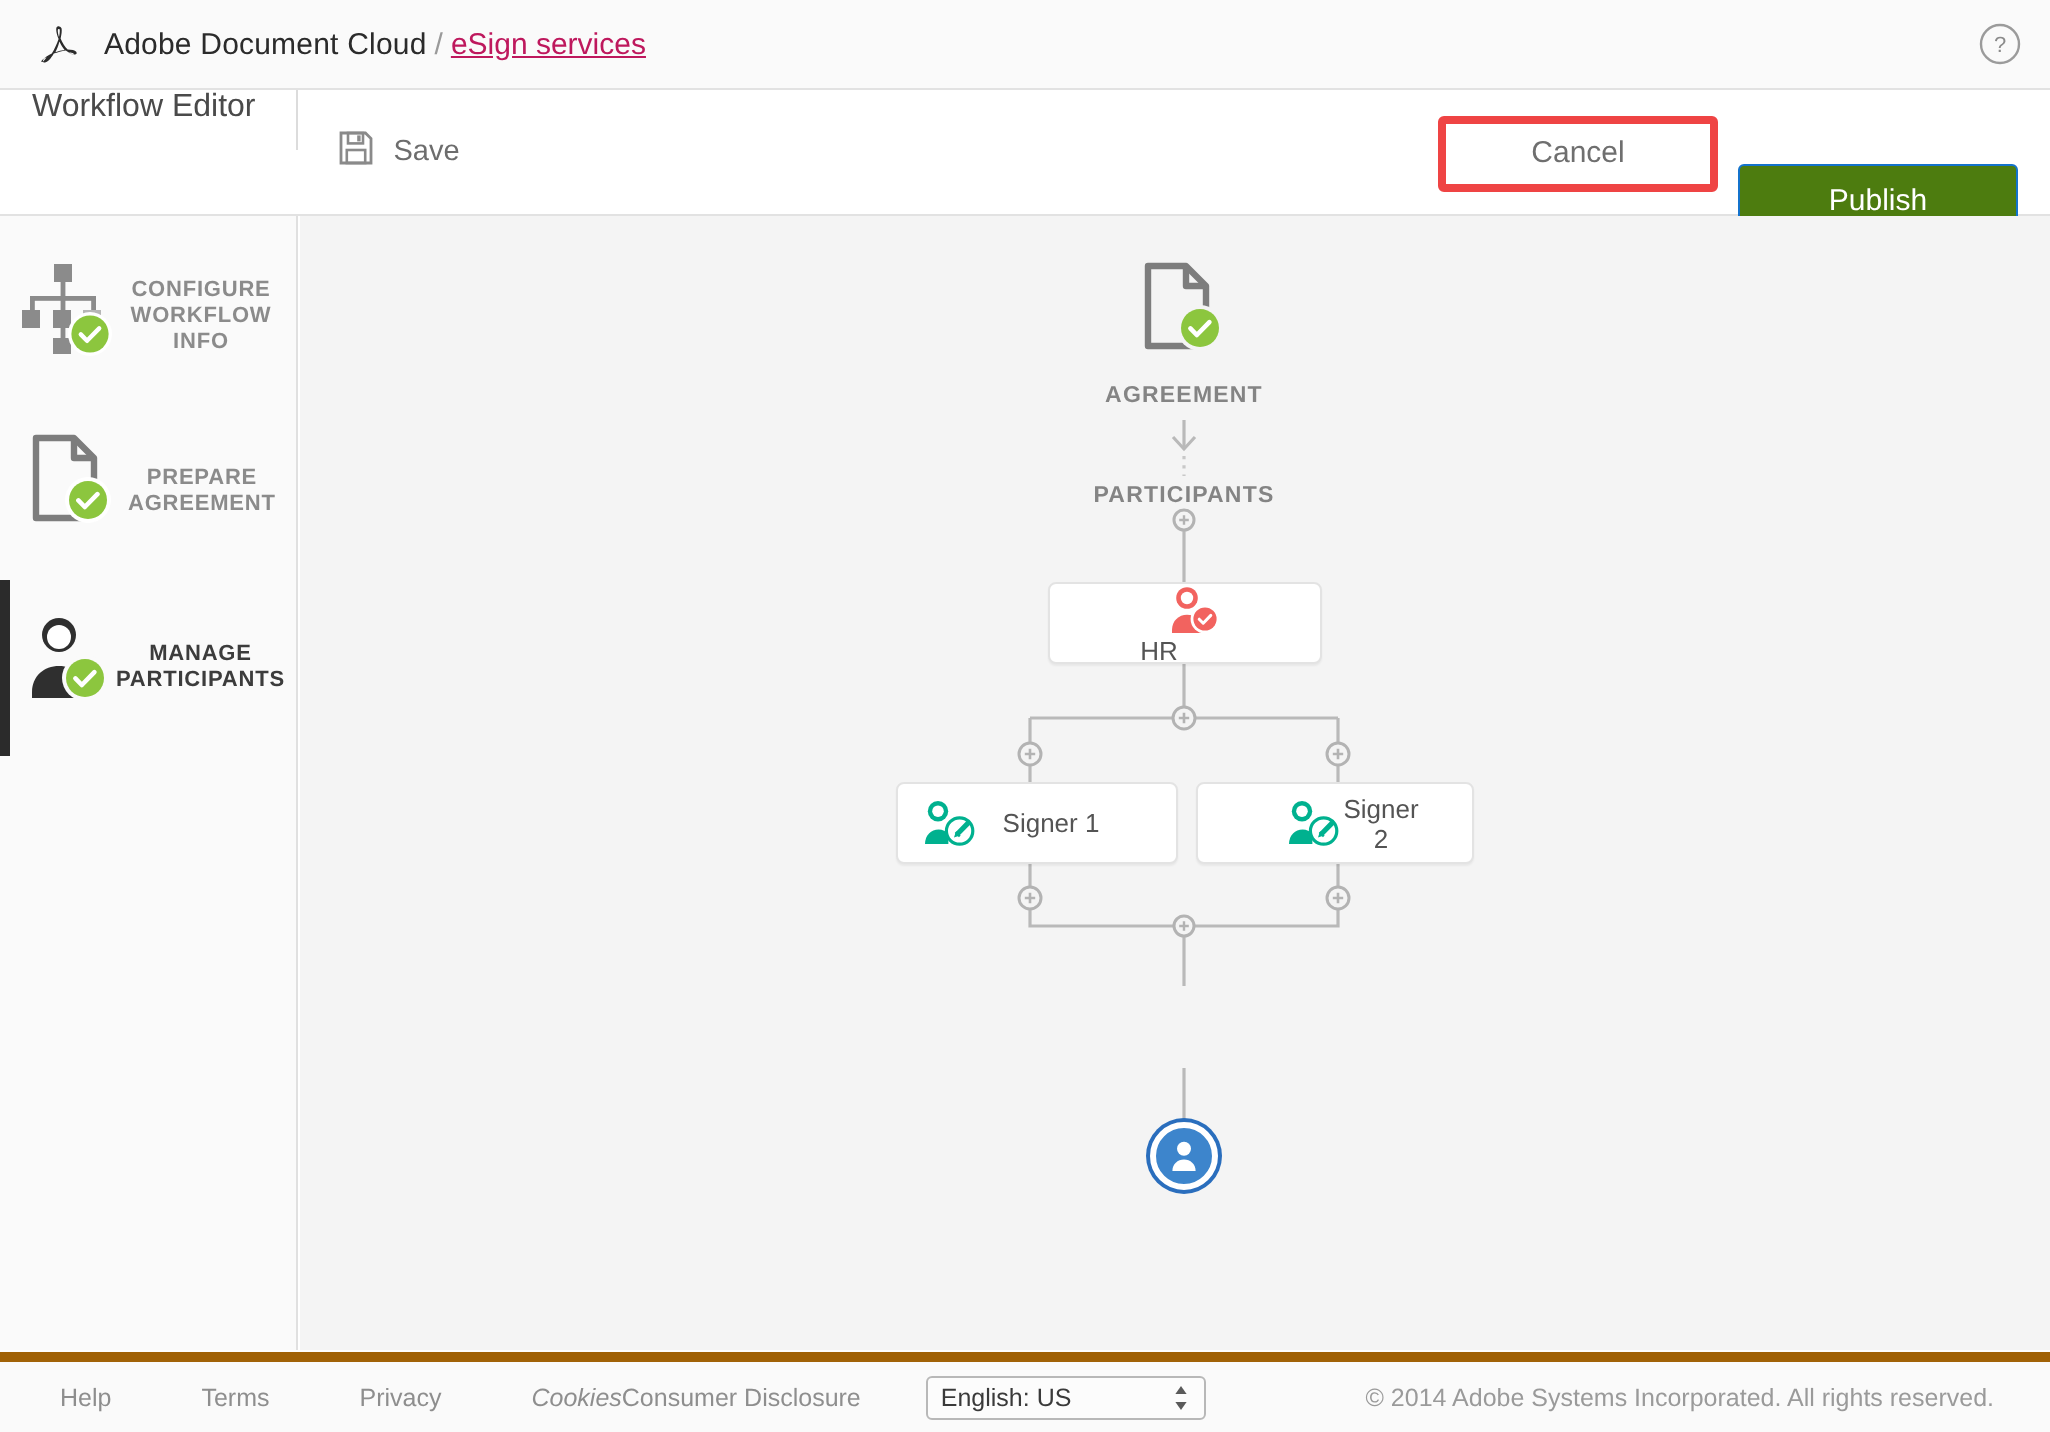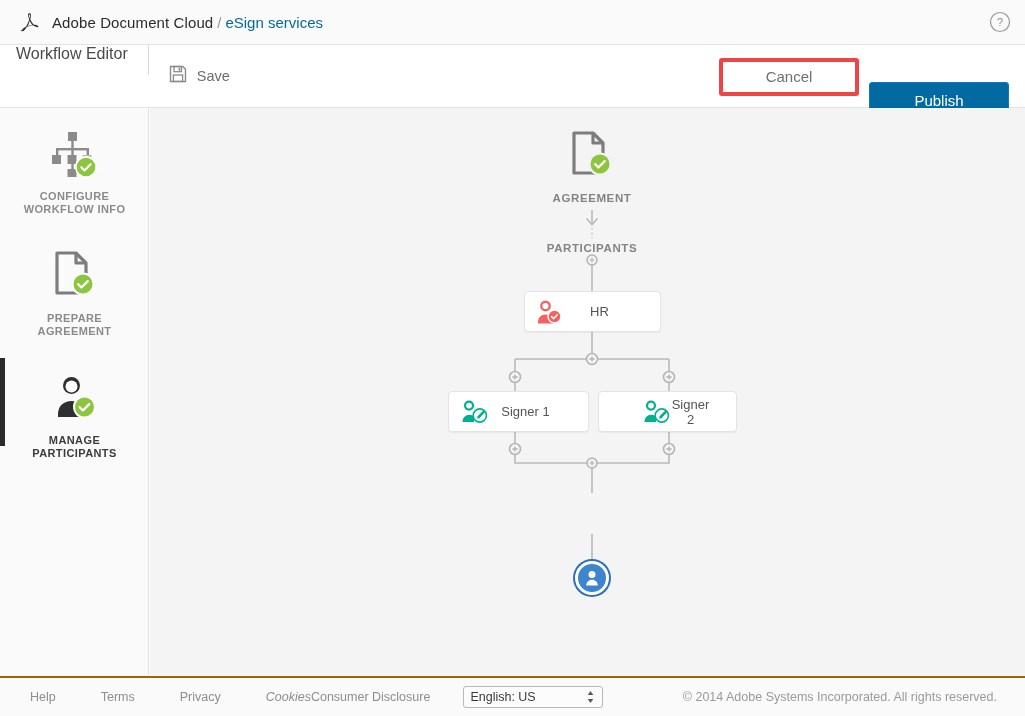--- a/index.html
+++ b/index.html
@@ -14,54 +14,54 @@
   
   .brandbar {
     position: absolute; left: 0; top: 0; width: 1025px; height: 45px;
     background: #fafafa;
     border-bottom: 1px solid #e2e2e2;
     display: flex; align-items: center;
   }
   .brand-logo { margin-left: 16px; width: 26px; height: 26px; display: flex; align-items: center; justify-content: center; }
   .brand-title { margin-left: 10px; font-size: 15px; color: #2b2b2b; font-weight: 400; letter-spacing: .1px; }
   .brand-sep { color: #9a9a9a; margin: 0 4px; font-size: 15px; }
-  .brand-sub { color: #0369a1; font-size: 15px; }
+  .brand-sub { color: #be185d; font-size: 15px; text-decoration: underline; }
   .help-icon { position: absolute; right: 14px; top: 11px; width: 22px; height: 22px; cursor: pointer; }
 
   
   .toolbar {
     position: absolute; left: 0; top: 45px; width: 1025px; height: 63px;
     background: #ffffff; border-bottom: 1px solid #e2e2e2;
     display: flex; 
   }
   .wf-title { margin-left: 16px; font-size: 16px; color: #4a4a4a; }
   .tb-divider { width: 1px; height: 30px; background: #dcdcdc; margin-left: 20px; }
   .save-btn { display: flex; align-items: center; margin-left: 19px; cursor: pointer; }
   .save-label { margin-left: 9px; font-size: 14.5px; color: #6d6d6d; }
   .tb-right { position: absolute; right: 16px; top: 0; height: 63px; display: flex; align-items: center; gap: 10px; }
   .btn-cancel {
     width: 140px; height: 38px; border: 4px solid #ef4444; border-radius: 3px;
     background: #ffffff; color: #6f6f6f; font-size: 15px; cursor: pointer;
     font-family: "Liberation Sans", sans-serif;
   }
   .btn-publish {
     width: 140px; height: 38px; border: 1px solid #1473cc; border-radius: 3px;
-    background: #0369a1; color: #ffffff; font-size: 15px; cursor: pointer;
+    background: #4d7c0f; color: #ffffff; font-size: 15px; cursor: pointer;
     font-family: "Liberation Sans", sans-serif;
     margin-top: 48px;
   }
 
   
   .sidebar {
     position: absolute; left: 0; top: 108px; width: 149px; height: 567px;
     background: #fafafa; border-right: 1px solid #e0e0e0;
   }
   .side-item {
     position: relative; width: 149px; padding: 18px 8px 14px 8px;
-    display: flex; flex-direction: column; align-items: center; cursor: pointer;
+    display: flex; flex-direction: row; align-items: center; cursor: pointer;
   }
   .side-icon { width: 56px; height: 56px; display:flex; align-items:center; justify-content:center; }
   .side-label {
     margin-top: 8px; text-align: center; font-size: 11px; line-height: 13px;
     color: #8b8b8b; letter-spacing: .4px; font-weight: 700;
   }
   .side-item.active .side-label { color: #3c3c3c; }
   .side-item.active::before {
     content: ""; position: absolute; left: 0; top: 6px; width: 5px; height: 88px; background: #2b2b2b;
   }
@@ -94,21 +94,21 @@
   .add-circle {
     position: absolute; width: 34px; height: 34px; border-radius: 50%;
     background: #3d85cc; border: 3px solid #ffffff;
     box-shadow: 0 0 0 2px #2a6ebd; display:flex; align-items:center; justify-content:center;
     cursor: pointer;
   }
 
   
   .footer {
     position: absolute; left: 0; top: 676px; width: 1025px; height: 40px;
-    background: #fafafa; border-top: 2px solid #a16207;
+    background: #fafafa; border-top: 5px solid #a16207;
     display: flex; align-items: center;
   }
   .f-link { font-size: 12.5px; color: #8e8e8e; cursor: pointer; white-space: nowrap; }
   .lang-select {
     width: 140px; height: 22px; font-size: 12.5px; color: #3a3a3a;
     border: 1px solid #b8b8b8; border-radius: 3px; background: #fcfcfc;
     padding-left: 6px; font-family: "Liberation Sans", sans-serif;
     -webkit-appearance: none; appearance: none; cursor: pointer;
   }
   .lang-wrap { position: relative; margin-left: 33px; }
@@ -285,21 +285,21 @@
         <path d="M25 3v10h10" fill="none" stroke="#7d7d7d" stroke-width="3.2" stroke-linejoin="round"></path>
         <circle cx="32" cy="34" r="11.5" fill="#f4f4f4"></circle>
         <circle cx="32" cy="34" r="9.5" fill="#8cc63e"></circle>
         <path d="M27.2 34.2l3.2 3.3 6.3-6.4" fill="none" stroke="#ffffff" stroke-width="2.3" stroke-linecap="round" stroke-linejoin="round"></path>
       </svg>
     </div>
     <div class="stage-label" style="left:356px;top:84px;width:172px;text-align:center;">AGREEMENT</div>
 
     <div class="stage-label" style="left:356px;top:134px;width:172px;text-align:center;">PARTICIPANTS</div>
 
-    <div class="node" style="left:374px;top:183px;width:137px;">
+    <div class="node" style="left:374px;top:183px;width:137px;flex-direction:column;">
       <span class="node-icon">
         <svg width="28" height="24" viewBox="0 0 28 24">
           <circle cx="9.5" cy="6" r="5.4" fill="#f2635f"></circle>
           <circle cx="9.5" cy="6" r="3.1" fill="#ffffff"></circle>
           <path d="M2 22c0-4.6 3.4-7.6 7.5-7.6S17 17.4 17 22v1.5H2z" fill="#f2635f"></path>
           <circle cx="18.5" cy="16.5" r="7.2" fill="#ffffff"></circle>
           <circle cx="18.5" cy="16.5" r="5.8" fill="#f2635f"></circle>
           <path d="M15.6 16.6l2 2 3.8-3.9" fill="none" stroke="#ffffff" stroke-width="1.5" stroke-linecap="round" stroke-linejoin="round"></path>
         </svg>
       </span>

